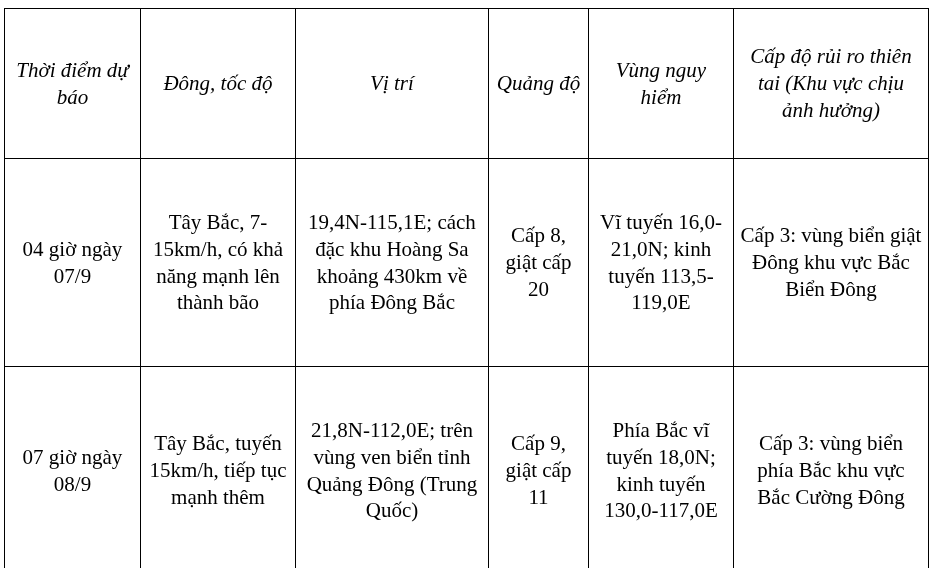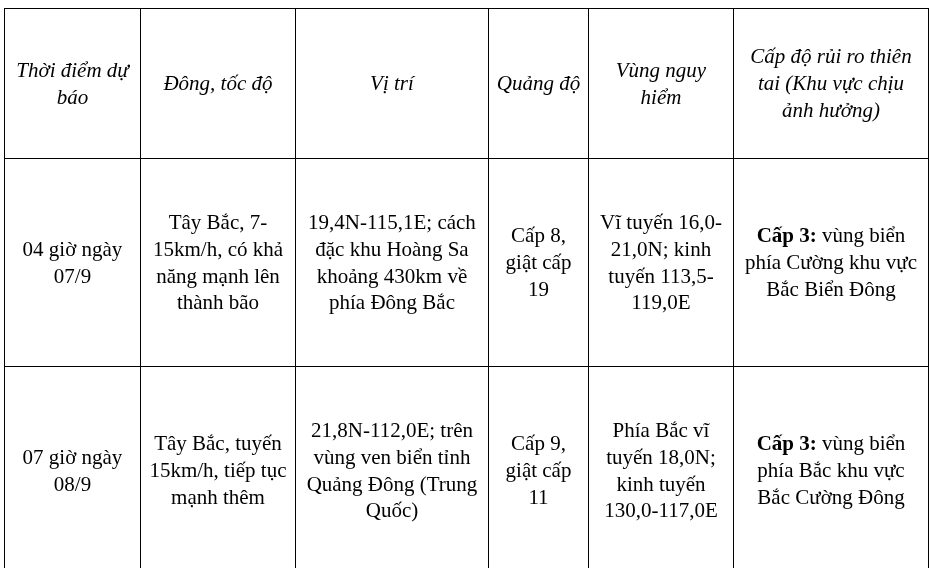--- a/index.html
+++ b/index.html
@@ -47,21 +47,21 @@
   .col-dir    { width: 155px; }
   .col-pos    { width: 193px; }
   .col-int    { width: 100px; }
   .col-danger { width: 145px; }
   .col-risk   { width: 195px; }
 
   thead tr { height: 150px; }
   tbody tr { height: 208px; }
 
   .risk-cell b {
-    font-weight: bold;
+    font-weight: normal;
   }
 </style>
 </head>
 <body>
 
 <div class="sheet">
   <table class="forecast">
     <colgroup>
       <col class="col-time">
       <col class="col-dir">
@@ -78,23 +78,23 @@
         <th>Quảng độ</th>
         <th>Vùng nguy hiểm</th>
         <th>Cấp độ rủi ro thiên tai (Khu vực chịu ảnh hưởng)</th>
       </tr>
     </thead>
     <tbody>
       <tr>
         <td>04 giờ ngày 07/9</td>
         <td>Tây Bắc, 7-15km/h, có khả năng mạnh lên thành bão</td>
         <td>19,4N-115,1E; cách đặc khu Hoàng Sa khoảng 430km về phía Đông Bắc</td>
-        <td>Cấp 8, giật cấp 19</td>
+        <td>Cấp 8, giật cấp 20</td>
         <td>Vĩ tuyến 16,0-21,0N; kinh tuyến 113,5-119,0E</td>
-        <td class="risk-cell"><b>Cấp 3:</b><span> vùng biển phía Cường khu vực Bắc Biển Đông</span></td>
+        <td class="risk-cell"><b>Cấp 3:</b><span> vùng biển giật Đông khu vực Bắc Biển Đông</span></td>
       </tr>
       <tr>
         <td>07 giờ ngày 08/9</td>
         <td>Tây Bắc, tuyến 15km/h, tiếp tục mạnh thêm</td>
         <td>21,8N-112,0E; trên vùng ven biển tỉnh Quảng Đông (Trung Quốc)</td>
         <td>Cấp 9, giật cấp 11</td>
         <td>Phía Bắc vĩ tuyến 18,0N; kinh tuyến 130,0-117,0E</td>
         <td class="risk-cell"><b>Cấp 3:</b><span> vùng biển phía Bắc khu vực Bắc Cường Đông</span></td>
       </tr>
     </tbody>

